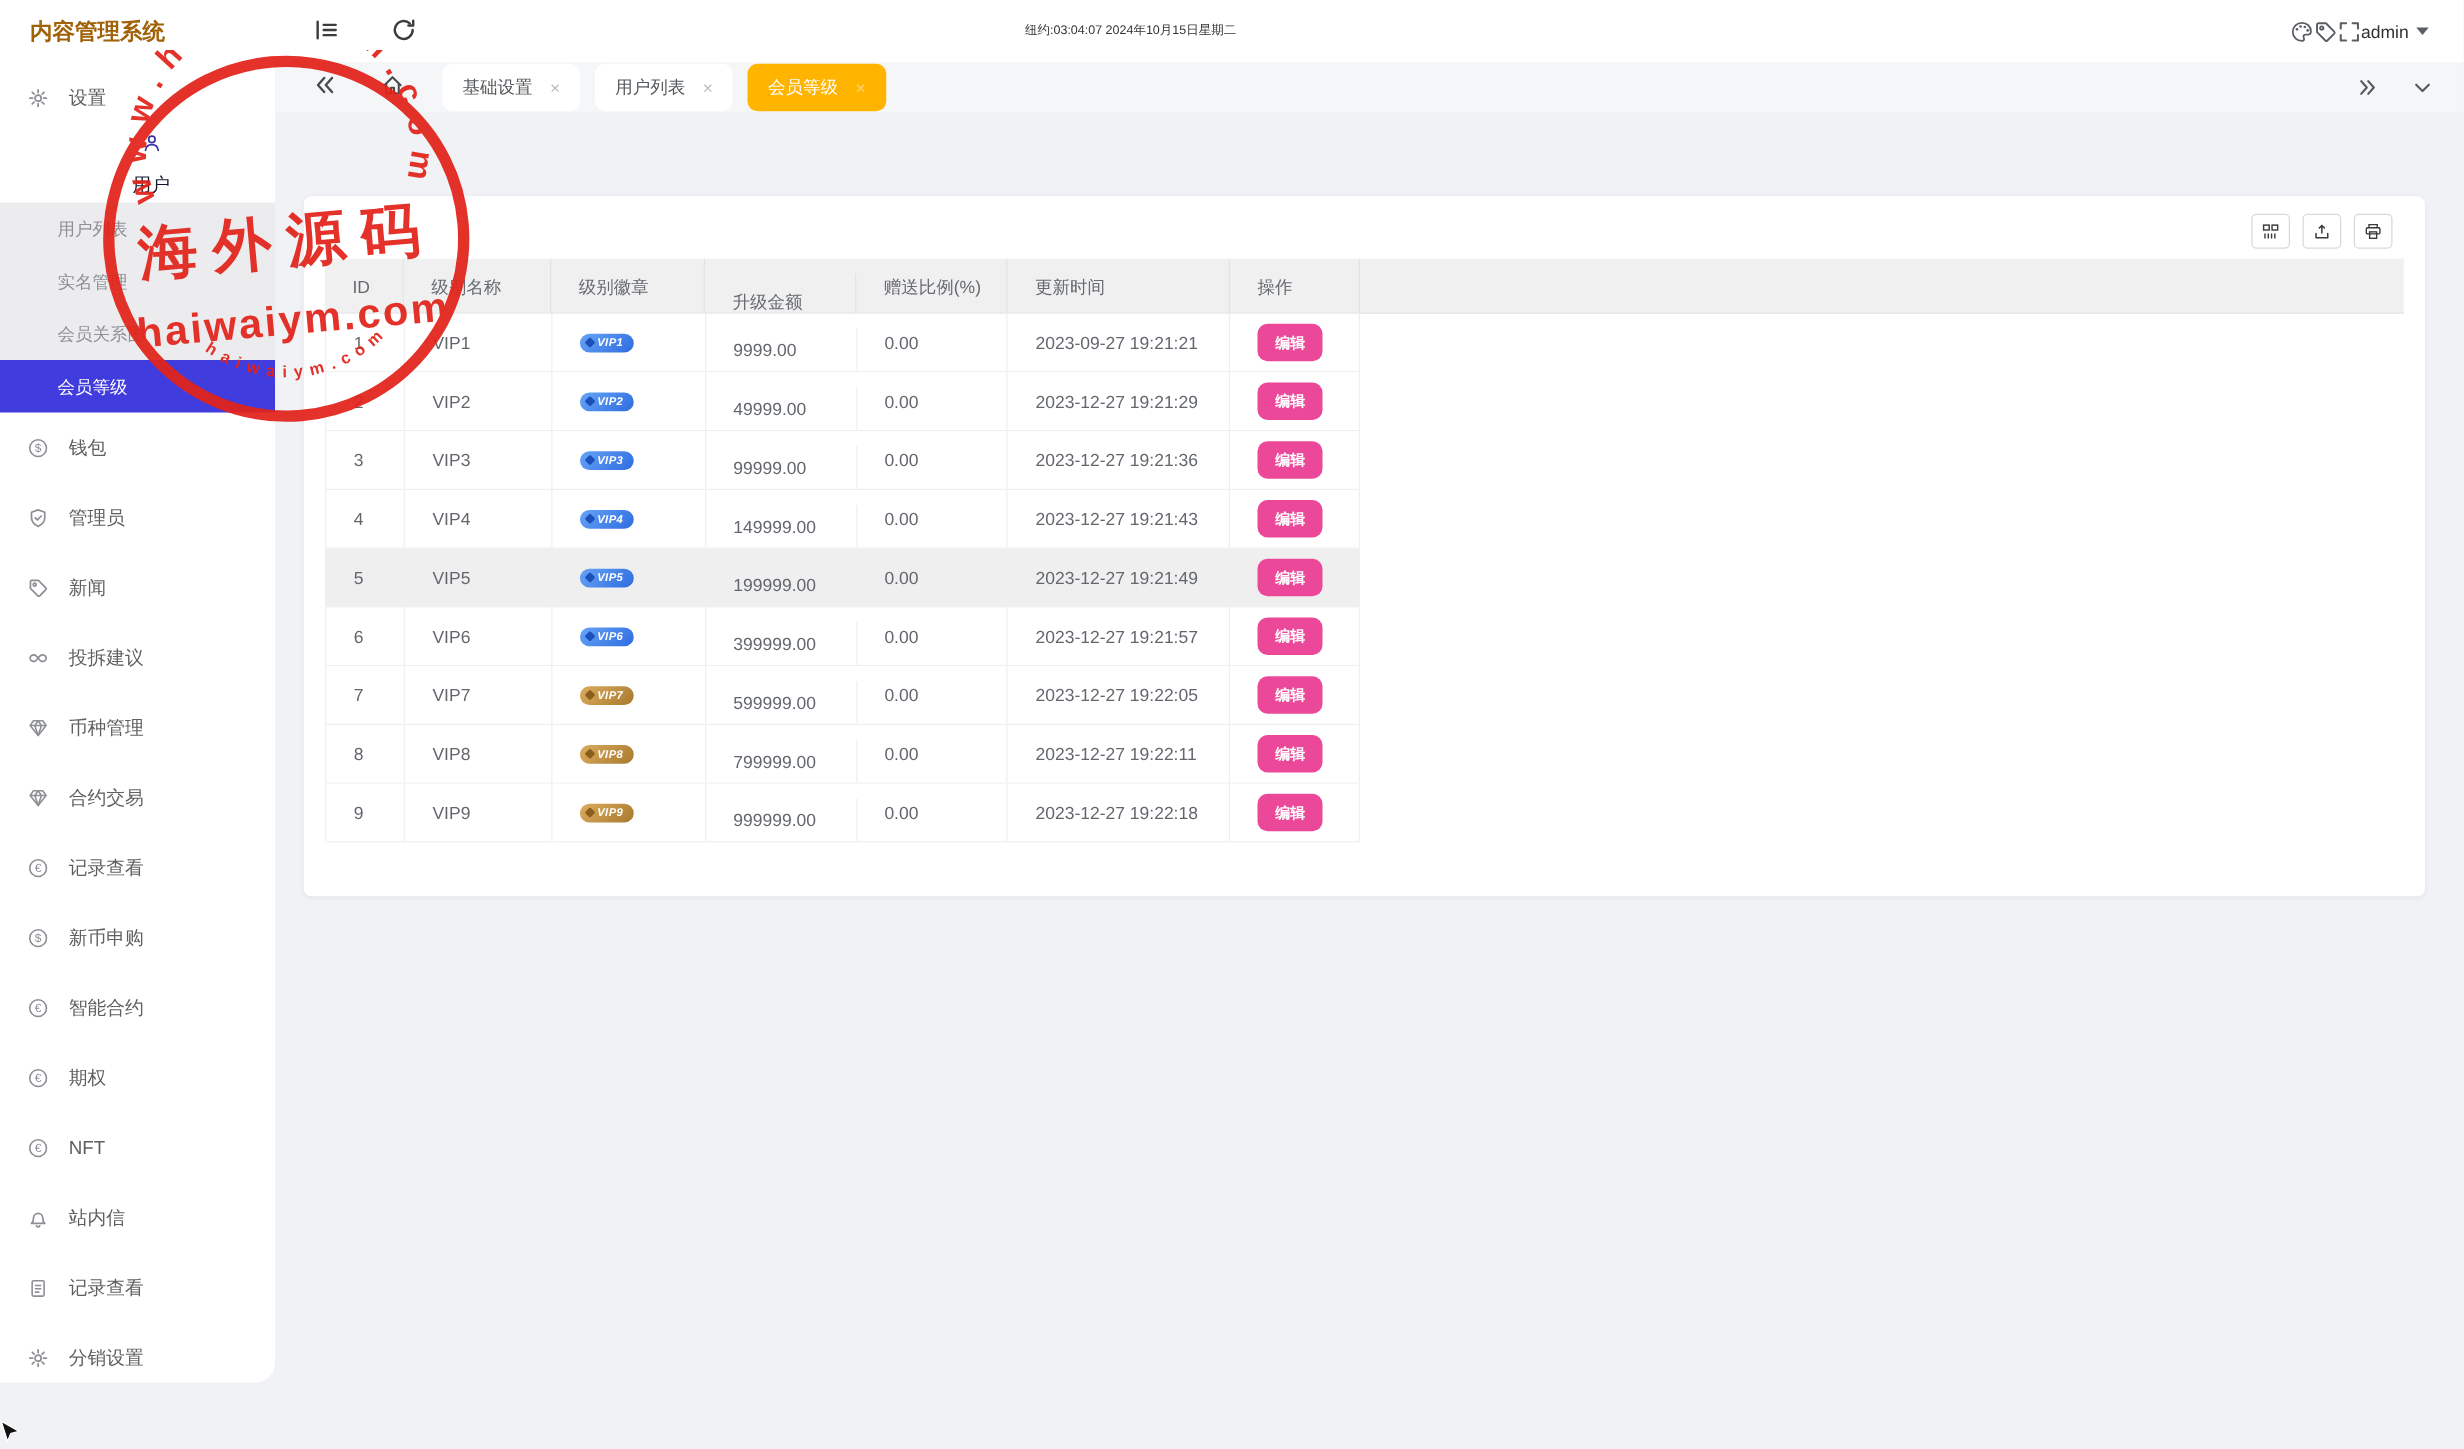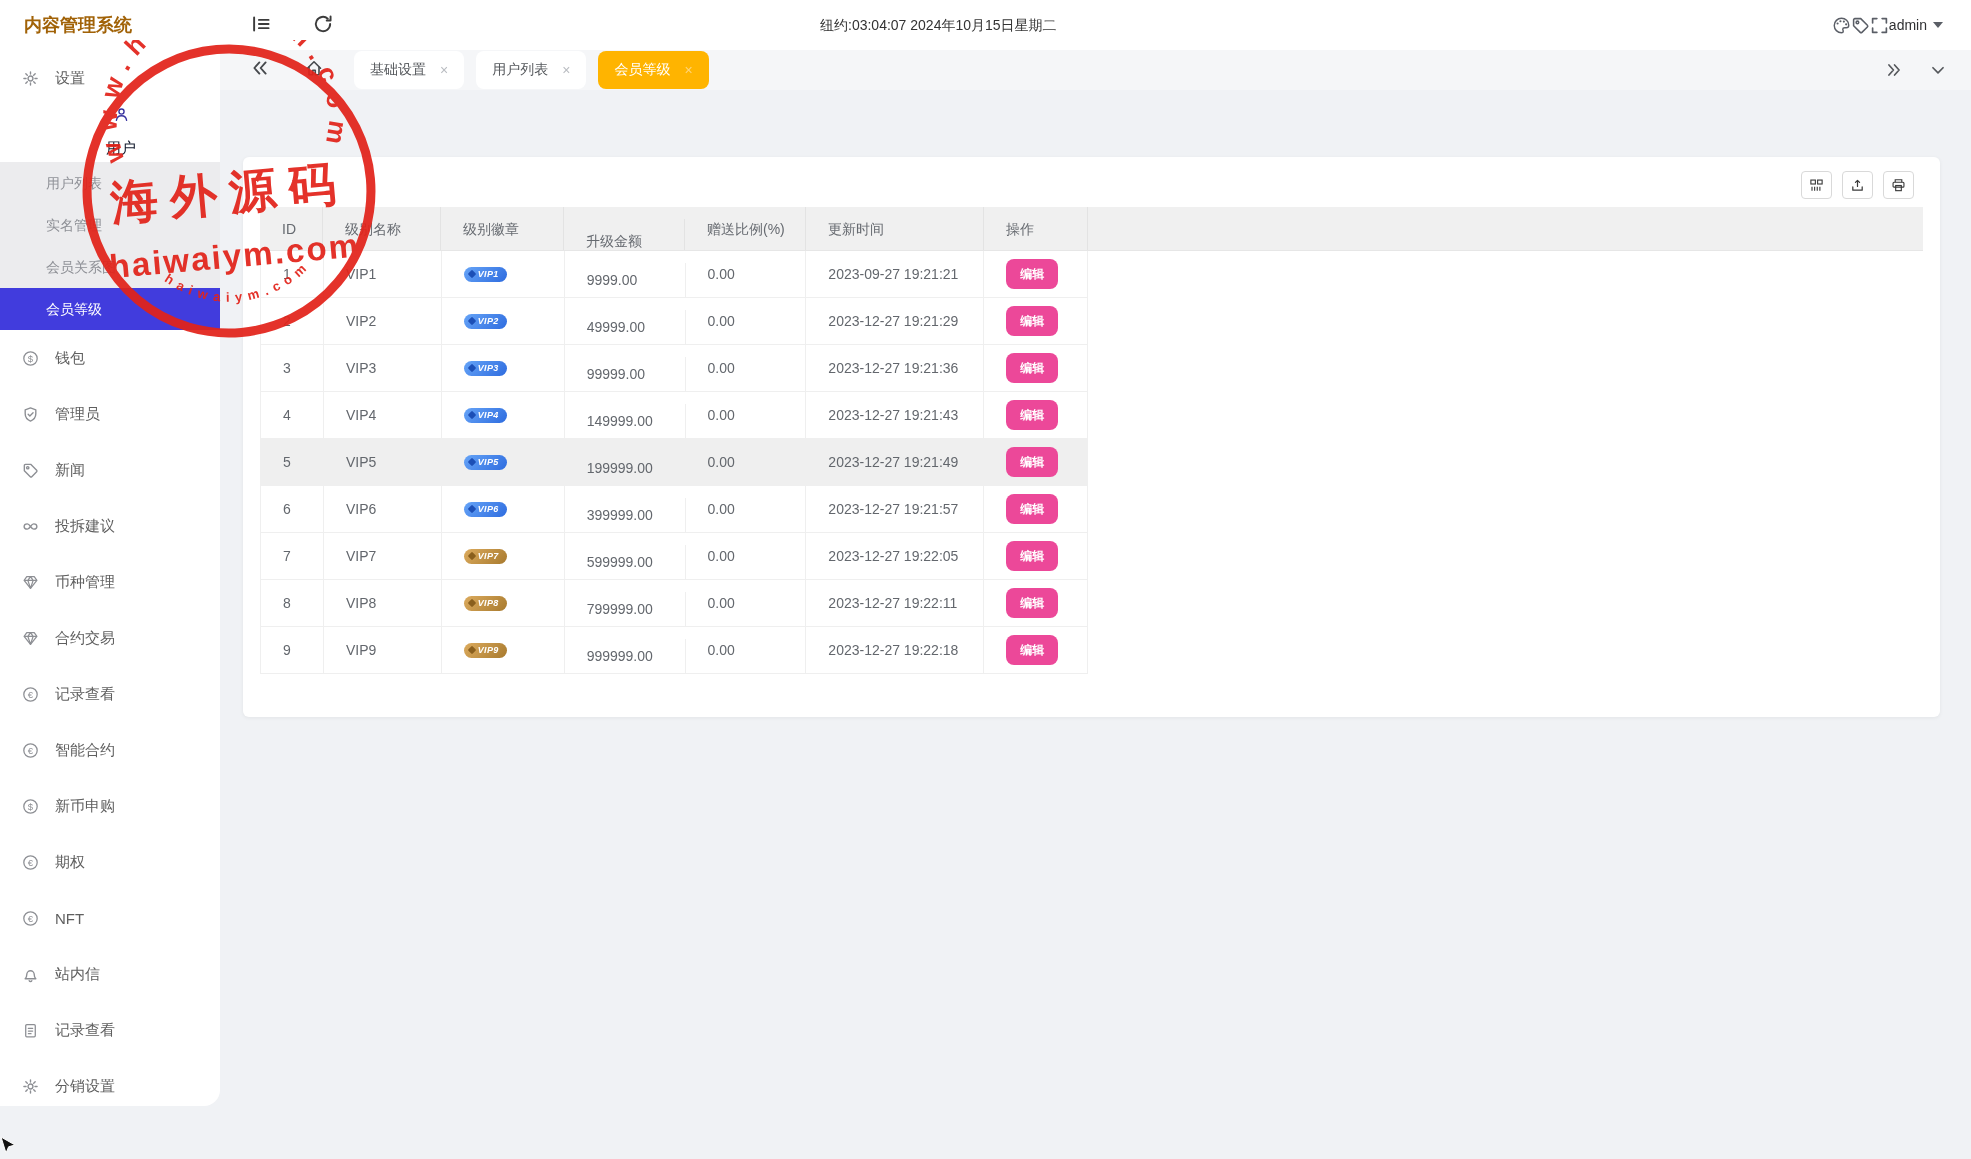--- a/index.html
+++ b/index.html
@@ -4,21 +4,21 @@
 <style>
   * { margin:0; padding:0; box-sizing:border-box; }
   html,body { width:1971px; height:1159px; }
   body { font-family:"Liberation Sans","DejaVu Sans",sans-serif; background:#f0f2f5; overflow:hidden; position:relative; }
   .page { position:relative; width:1971px; height:1159px; background:#f0f2f5; }
 
   
   .topbar { position:absolute; left:220px; top:0; right:0; height:50px; background:#fff; }
   .tb-icon { position:absolute; top:13px; width:24px; height:24px; color:#3c3c3c; cursor:pointer; }
   .tb-icon svg { width:22px; height:22px; }
-  .clock { position:absolute; left:600px; top:0; height:50px; line-height:50px; font-size:14px; color:#333; white-space:nowrap; }
+  .clock { position:absolute; left:600px; top:0; height:50px; line-height:50px; font-size:10px; color:#333; white-space:nowrap; }
   .tb-right { position:absolute; right:28px; top:0; height:50px; display:flex; align-items:center; color:#5a5e66; }
   .tb-right .ricon svg { width:19px; height:19px; display:block; }
   .admin-box { display:flex; align-items:center; gap:6px; font-size:14px; color:#303133; cursor:pointer; }
   .caret { width:0; height:0; border-left:5px solid transparent; border-right:5px solid transparent; border-top:6px solid #5a5e66; }
 
   
   .sidebar { position:absolute; left:0; top:0; width:220px; height:1106px; background:#fff; border-radius:0 0 16px 0; z-index:5; }
   .logo { height:50px; line-height:50px; padding-left:24px; font-size:18px; font-weight:bold; color:#a16207; white-space:nowrap; }
   .s-item { height:56px; display:flex; align-items:center; padding-left:22px; gap:16px; font-size:15px; color:#5f5f5f; cursor:pointer; }
   .s-item svg { width:17px; height:17px; color:#8d8f94; flex:none; }
@@ -265,29 +265,29 @@
       <span>合约交易</span>
     </div>
     <div class="s-item">
       <svg>
           <use href="#i-euro"></use>
         </svg>
       <span>记录查看</span>
     </div>
     <div class="s-item">
       <svg>
+          <use href="#i-dollar"></use>
+        </svg>
+      <span>新币申购</span>
+    </div>
+    <div class="s-item">
+      <svg>
           <use href="#i-euro"></use>
         </svg>
       <span>智能合约</span>
-    </div>
-    <div class="s-item">
-      <svg>
-          <use href="#i-dollar"></use>
-        </svg>
-      <span>新币申购</span>
     </div>
     <div class="s-item">
       <svg>
           <use href="#i-euro"></use>
         </svg>
       <span>期权</span>
     </div>
     <div class="s-item">
       <svg>
           <use href="#i-euro"></use>

